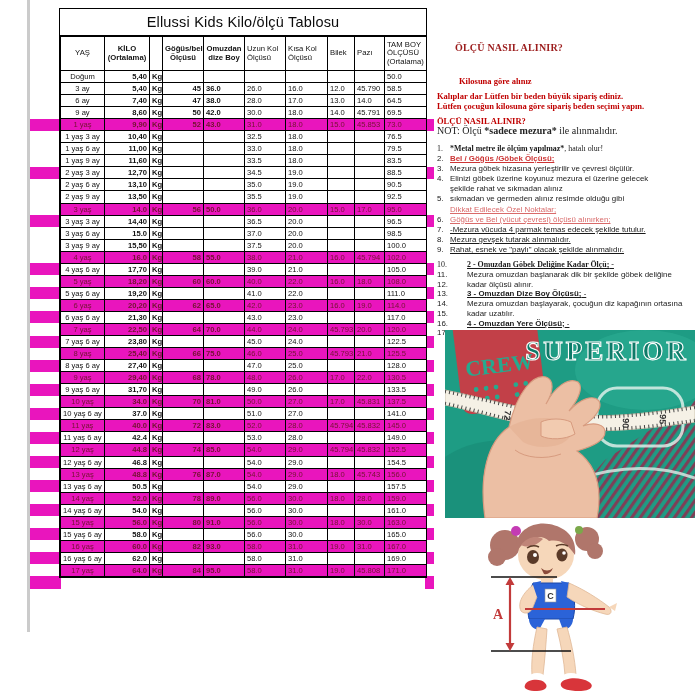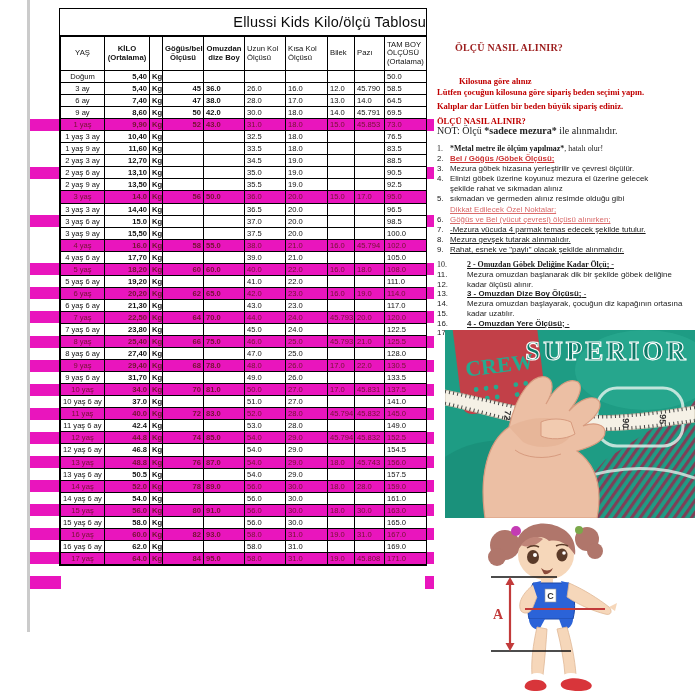--- a/index.html
+++ b/index.html
@@ -3,21 +3,21 @@
 <meta charset="utf-8">
 <style>
   html,body{margin:0;padding:0;}
   body{width:700px;height:700px;position:relative;background:#fff;
        font-family:"Liberation Sans",sans-serif;-webkit-font-smoothing:antialiased;}
   .sheet{position:absolute;left:0;top:0;width:700px;height:700px;overflow:hidden;background:#fff;}
   .gray-strip{position:absolute;left:27px;top:0;width:3px;height:632px;background:#cbcbcb;}
 
   
   .tablewrap{position:absolute;left:59px;top:8px;width:366px;border:1.5px solid #000;background:#fff;z-index:3;}
-  .table-title{height:26px;line-height:26px;text-align:right;font-size:14.5px;color:#0b0b0b;
+  .table-title{height:26px;line-height:26px;text-align:center;font-size:14.5px;color:#0b0b0b;
                border-bottom:1.5px solid #000;letter-spacing:.2px;}
   table{border-collapse:collapse;table-layout:fixed;width:100%;}
   th,td{border:1px solid #000;padding:0 2px;font-size:7.6px;color:#111;
         overflow:hidden;white-space:nowrap;}
   th{font-weight:normal;font-size:7.7px;height:33px;white-space:normal;line-height:8.6px;
      text-align:left;vertical-align:middle;}
   th.b{font-weight:bold;text-align:center;}
   th.c{text-align:center;}
   td{height:11.05px;line-height:11.05px;text-align:left;}
   td.c-age{text-align:center;}
@@ -157,20 +157,32 @@
             <td class="c-unit">Kg</td>
             <td class="c-gogus"></td>
             <td class="c-omuz"></td>
             <td class="c-uzun">32.5</td>
             <td class="c-kisa">18.0</td>
             <td class="c-bilek"></td>
             <td class="c-pazi"></td>
             <td class="c-tam">76.5</td>
           </tr>
           <tr>
+            <td class="c-age">1 yaş 6 ay</td>
+            <td class="c-kilo">11,00</td>
+            <td class="c-unit">Kg</td>
+            <td class="c-gogus"></td>
+            <td class="c-omuz"></td>
+            <td class="c-uzun">33.0</td>
+            <td class="c-kisa">18.0</td>
+            <td class="c-bilek"></td>
+            <td class="c-pazi"></td>
+            <td class="c-tam">79.5</td>
+          </tr>
+          <tr>
             <td class="c-age">1 yaş 9 ay</td>
             <td class="c-kilo">11,60</td>
             <td class="c-unit">Kg</td>
             <td class="c-gogus"></td>
             <td class="c-omuz"></td>
             <td class="c-uzun">33.5</td>
             <td class="c-kisa">18.0</td>
             <td class="c-bilek"></td>
             <td class="c-pazi"></td>
             <td class="c-tam">83.5</td>
@@ -584,22 +596,22 @@
             <td class="c-tam">171.0</td>
           </tr>
         </tbody>
     </table>
   </div>
 
   <div class="panel">
     <div class="p-title">ÖLÇÜ NASIL ALINIR?</div>
     <div id="intro">
         <div class="pr ind1"><span class="txt">Kilosuna göre alınız</span></div>
+        <div class="pr gap"><span class="txt">Kalıplar dar Lütfen bir beden büyük sipariş ediniz.</span></div>
         <div class="pr "><span class="txt">Lütfen çocuğun kilosuna göre sipariş beden seçimi yapın.</span></div>
-        <div class="pr gap"><span class="txt">Kalıplar dar Lütfen bir beden büyük sipariş ediniz.</span></div>
         <div class="pr gap"><span class="txt">ÖLÇÜ NASIL ALINIR?</span></div>
         <div class="plain "><span class="txt">NOT: Ölçü <b>*sadece mezura*</b> ile alınmalıdır.</span></div>
       </div>
     <div id="items" class="items">
         <div class="pl serif">
           <span class="num">1.</span>
           <span class="txt"><b>*Metal metre ile ölçüm yapılmaz*</b>, hatalı olur!</span>
         </div>
         <div class="pl red2 ital under">
           <span class="num">2.</span>

